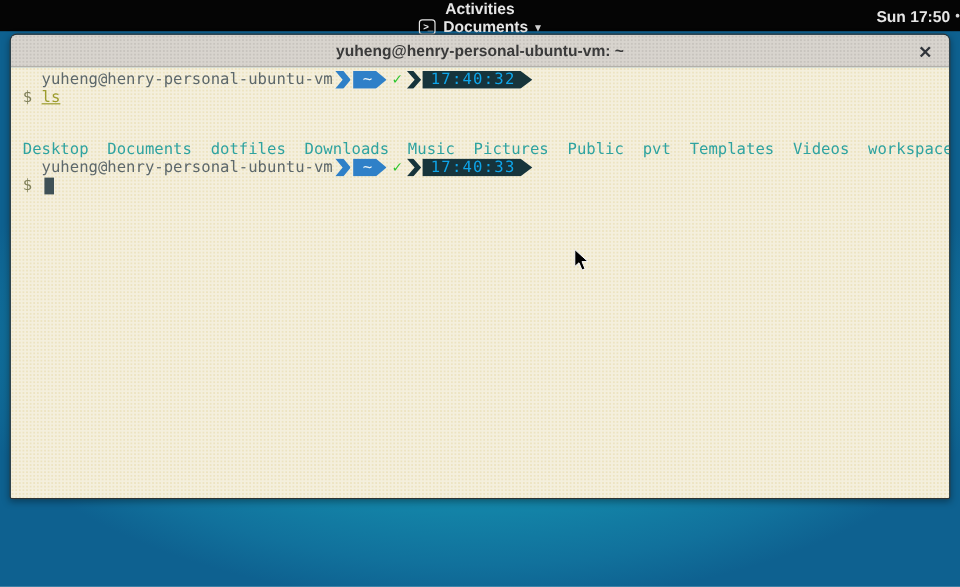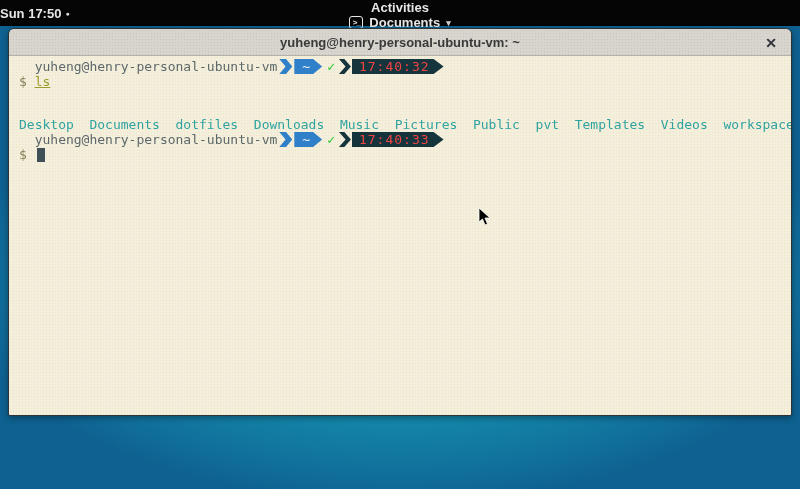--- a/index.html
+++ b/index.html
@@ -21,21 +21,21 @@
   .activities { padding:0 14px; height:100%; display:flex; align-items:center; cursor:pointer; }
   .app-menu { display:flex; align-items:center; gap:6px; padding:0 10px; height:100%; cursor:pointer; }
   .term-glyph {
     width:14px; height:13px; border:1px solid #e6e6e6; border-radius:3px;
     font-size:8px; line-height:11px; text-align:center; font-weight:bold;
     color:#e6e6e6; letter-spacing:-1px;
   }
   .menu-caret { font-size:9px; color:#cfcfcf; }
   .clock-area {
     position:absolute; left:0; right:0; top:0; height:26px;
-    display:flex; align-items:center; justify-content:flex-start; gap:4px;
+    display:flex; align-items:center; justify-content:flex-end; gap:4px;
     pointer-events:none;
   }
   .clock-area .clock-btn { pointer-events:auto; display:flex; align-items:center; gap:4px; cursor:pointer; }
   .clock-dot { font-size:7px; color:#d8d8d8; }
   .status-area {
     margin-left:auto; display:flex; align-items:center; gap:13px;
     padding:0 14px; height:100%; cursor:pointer;
   }
   .tray-icon { display:flex; align-items:center; }
   .caret-down { width:0; height:0; border-left:4px solid transparent; border-right:4px solid transparent; border-top:5px solid #cfcfcf; }
@@ -88,21 +88,21 @@
     padding:0 12px 0 8px; margin-left:2px;
     clip-path:polygon(0 0, calc(100% - 9px) 0, 100% 50%, calc(100% - 9px) 100%, 0 100%);
     display:inline-flex; align-items:center;
   }
   .p-check { color:#2ec62e; padding:0 4px 0 5px; font-weight:bold; }
   .pl-chev-dark {
     width:12px; height:15px; background:#16343c;
     clip-path:polygon(0 0, 45% 0, 100% 50%, 45% 100%, 0 100%, 55% 50%);
   }
   .pl-seg-dark {
-    height:15px; background:#16343c; color:#ef4444;
+    height:15px; background:#16343c; color:#0ea5e9;
     padding:0 14px 0 7px; margin-left:1px;
     clip-path:polygon(0 0, calc(100% - 10px) 0, 100% 50%, calc(100% - 10px) 100%, 0 100%);
     display:inline-flex; align-items:center;
     letter-spacing:1px;
   }
   .p-dollar { color:#80805a; }
   .p-cmd { color:#9c9c2c;text-decoration:underline; }
   .p-dirs { color:#2fa3a0;margin-top:28px; }
   .cursor-block {
     display:inline-block; width:8px; height:14px; background:#3f5156;

